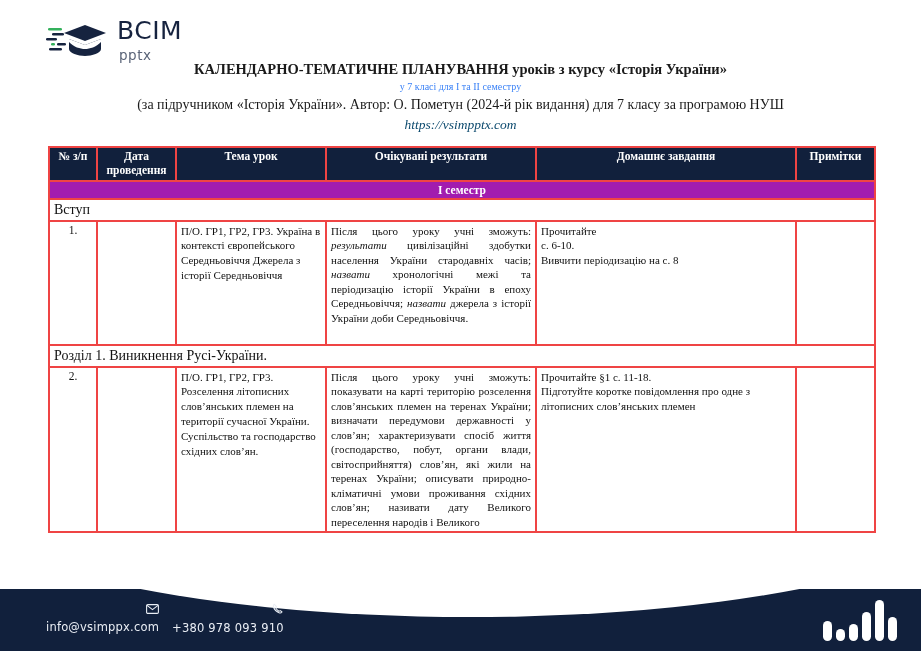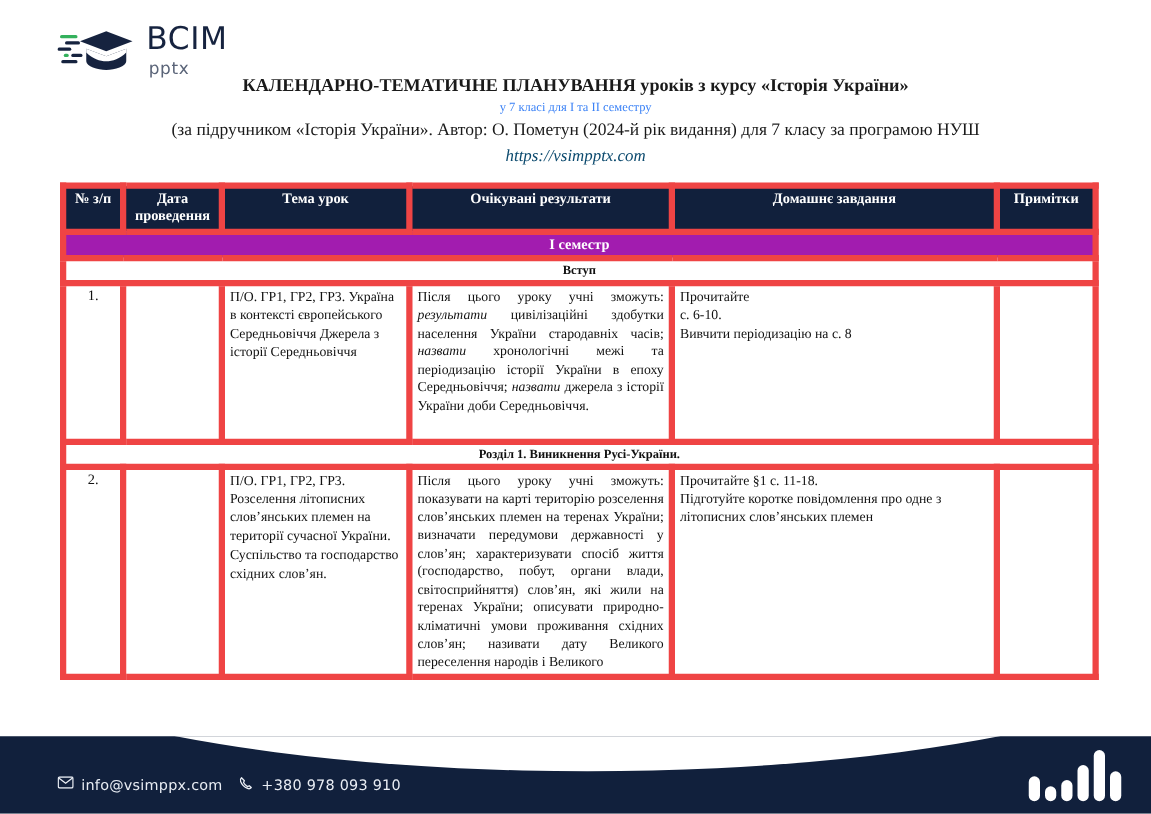--- a/index.html
+++ b/index.html
@@ -41,21 +41,21 @@
     border-bottom-left-radius:52% 96%;
     border-bottom-right-radius:52% 96%;
   }
   .footer-contact{
     position:absolute;left:46px;bottom:16px;
     display:flex;align-items:center;gap:13px;
     font-family:"DejaVu Sans", sans-serif;
     font-size:11.5px;color:#e9edf4;letter-spacing:.2px;
     z-index:3;
   }
-  .footer-contact .item{display:flex;align-items:flex-start;gap:6px;}
+  .footer-contact .item{display:flex;align-items:flex-end;gap:6px;flex-direction:column;}
   .footer-contact svg{display:block;}
 
   .bars{
     position:absolute;right:24px;bottom:10px;
     display:flex;align-items:flex-end;gap:4px;height:46px;z-index:3;
   }
   .bars i{display:block;width:9px;background:#ffffff;border-radius:5px;}
 
   
   .logo{
@@ -95,39 +95,39 @@
 
   
   .tbl-wrap{
     position:absolute;left:48px;top:146px;width:826px;
   }
   table.ktp{
     border-collapse:collapse;width:826px;table-layout:fixed;
     font-size:11px;color:#111;
   }
   table.ktp td,table.ktp th{
-    border:5px solid #ef4444;
+    border:2px solid #ef4444;
     vertical-align:top;
     padding:2px 4px;
   }
   thead th{
     background:#11203c;color:#ffffff;
     font-weight:bold;font-size:11.5px;
     text-align:center;vertical-align:middle;
     padding:4px 3px;
     border:1px solid #11203c;
     line-height:1.2;
   }
   .band-green td{
     background:#a21caf;color:#ffffff;
     text-align:center;font-weight:bold;font-size:11.5px;
     padding:3px 4px;border:1px solid #34b15c;
   }
   .band-plain td{
-    text-align:center;font-weight:bold;font-size:10px;
+    font-weight:normal;font-size:14px;
     padding:2px 4px;color:#111;
   }
   td.num{text-align:center;font-size:11.5px;}
   td.just{text-align:justify;text-align-last:left;line-height:1.32;}
   td.topic{line-height:1.35;}
   td.hw{line-height:1.35;}
   em.it{font-style:italic;}
 
   .clip{max-height:175px;overflow:hidden;display:block;}
 </style>

